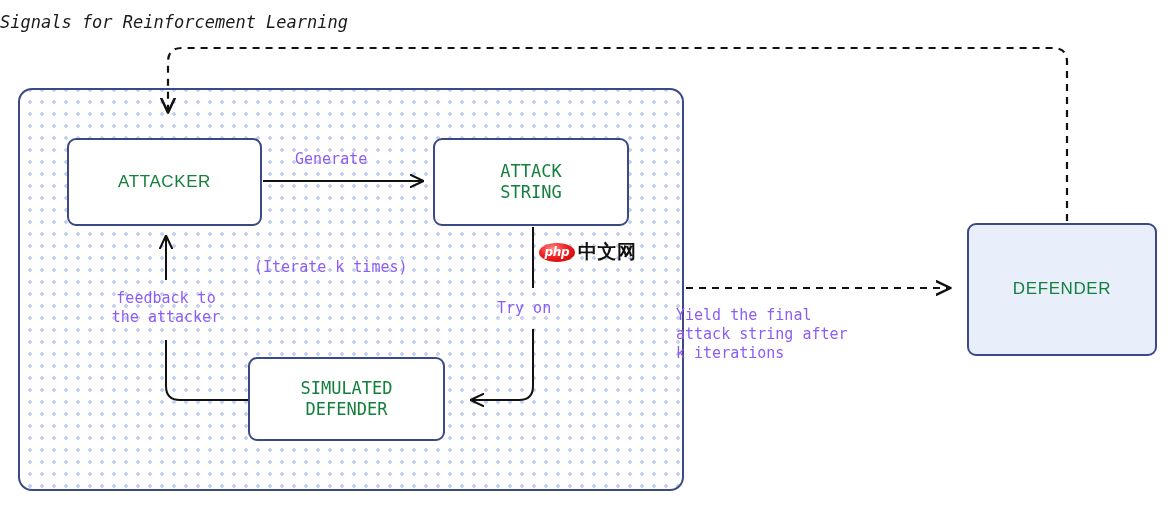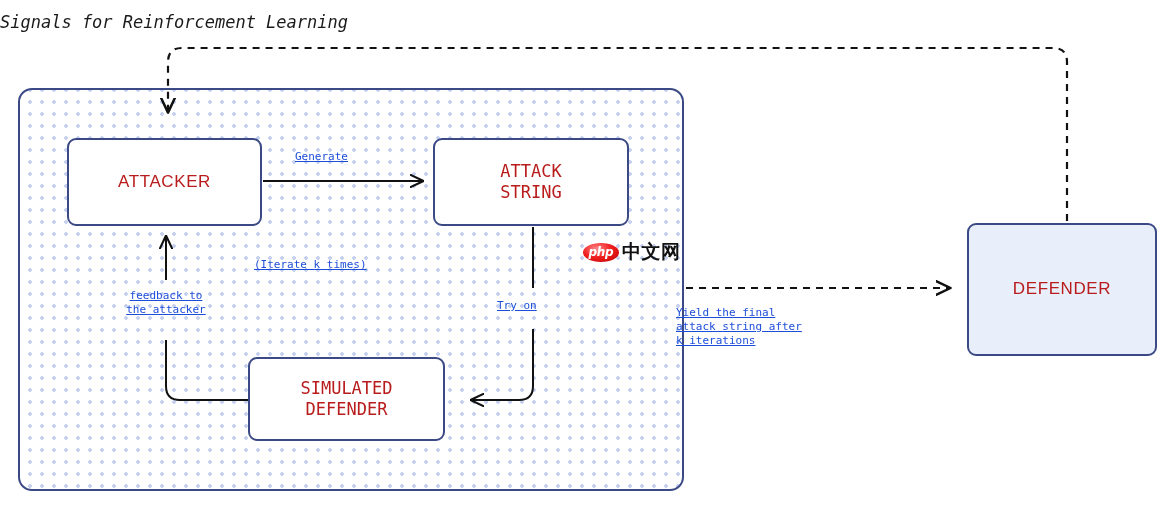--- a/index.html
+++ b/index.html
@@ -51,21 +51,21 @@
   .node {
     position: absolute;
     box-sizing: border-box;
     border: 2.2px solid #3b4a85;
     border-radius: 9px;
     background: #ffffff;
     display: flex;
     align-items: center;
     justify-content: center;
     text-align: center;
-    color: #b91c1c;
+    color: #15803d;
     line-height: 1.22;
     white-space: pre-line;
   }
   .node-attacker {
     left: 67px;
     top: 138px;
     width: 195px;
     height: 88px;
     font-family: "Liberation Sans", "DejaVu Sans", sans-serif;
     font-size: 17px;
@@ -95,25 +95,24 @@
     background: #e9eefb;
     font-family: "Liberation Sans", "DejaVu Sans", sans-serif;
     font-size: 17px;
     letter-spacing: 0.6px;
   }
 
   
   .edge-label {
     position: absolute;
     font-family: "DejaVu Sans Mono", "Liberation Mono", monospace;
-    font-size: 11px;
-    color: #1d4ed8;
+    font-size: 15px;
+    color: #8b5cf6;
     white-space: pre-line;
     line-height: 1.28;
-    text-decoration: underline;
   }
   .lbl-generate   { left: 295px;  top: 150px; }
   .lbl-iterate    { left: 254px;  top: 258px; }
   .lbl-feedback   { left: 98px;   top: 289px; text-align: center; width: 136px; }
   .lbl-try-on     { left: 497px;  top: 299px; }
   .lbl-yield      { left: 676px;  top: 306px; text-align: left; width: 230px; }
 
   
   .edges {
     position: absolute;
@@ -124,21 +123,20 @@
 
   
   .watermark {
     position: absolute;
     left: 539px;
     top: 241px;
     display: flex;
     align-items: center;
     gap: 3px;
     height: 22px;
-    margin-left: 44px;
   }
   .wm-php {
     width: 36px;
     height: 19px;
     border-radius: 50%;
     background: radial-gradient(ellipse at 38% 30%, #ff8a8a 0%, #f02020 45%, #c00000 100%);
     color: #ffffff;
     font-family: "DejaVu Sans", "Liberation Sans", sans-serif;
     font-style: italic;
     font-weight: bold;

